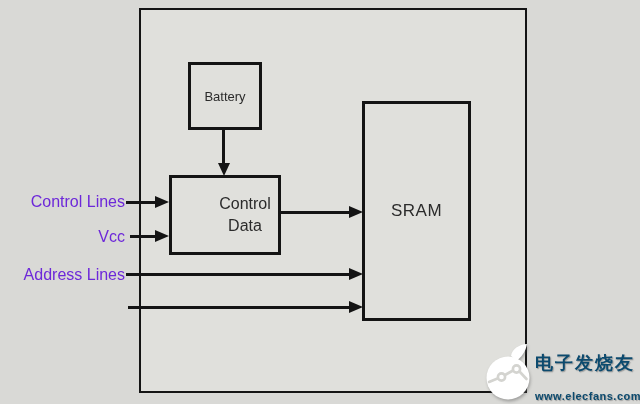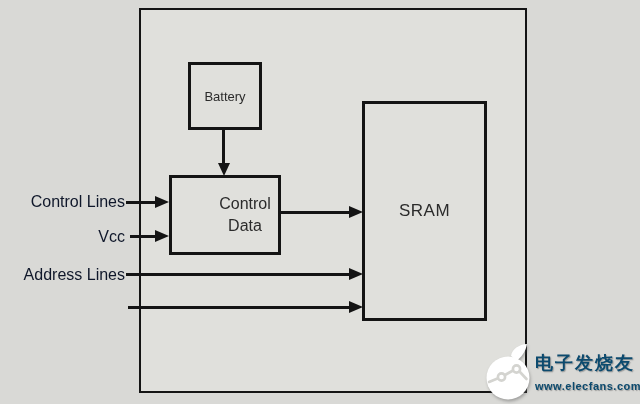--- a/index.html
+++ b/index.html
@@ -49,35 +49,35 @@
     top: 175px;
     width: 112px;
     height: 80px;
     font-size: 16px;
     line-height: 22px;
     padding-left: 40px;
   }
   .node-sram {
     left: 362px;
     top: 101px;
-    width: 125px;
+    width: 109px;
     height: 220px;
     font-size: 17px;
     letter-spacing: 0.5px;
   }
   
   .sig-label {
     position: absolute;
     left: 0;
     width: 125px;
     height: 20px;
     line-height: 20px;
     text-align: right;
     font-size: 16px;
-    color: #0f172a;
+    color: #6d28d9;
     white-space: nowrap;
   }
   .lbl-control-lines { top: 192px; }
   .lbl-vcc           { top: 227px; }
   .lbl-address-lines { top: 265px; }
   .lbl-data          { top: 298px; }
   
   .hline, .vline {
     position: absolute;
     background: #141414;
@@ -136,21 +136,21 @@
     letter-spacing: 2px;
     line-height: 21px;
     text-shadow: 1px 1px 1px rgba(110,110,110,0.55);
     white-space: nowrap;
   }
   .wm-url {
     font-size: 11px;
     font-weight: bold;
     letter-spacing: 0.5px;
     line-height: 13px;
-    margin-top: 6px;
+    margin-top: 16px;
     text-shadow: 1px 1px 1px rgba(110,110,110,0.55);
     white-space: nowrap;
   }
 </style>
 </head>
 <body>
 
 <div class="stage">
 
   <div class="outer-box"></div>

